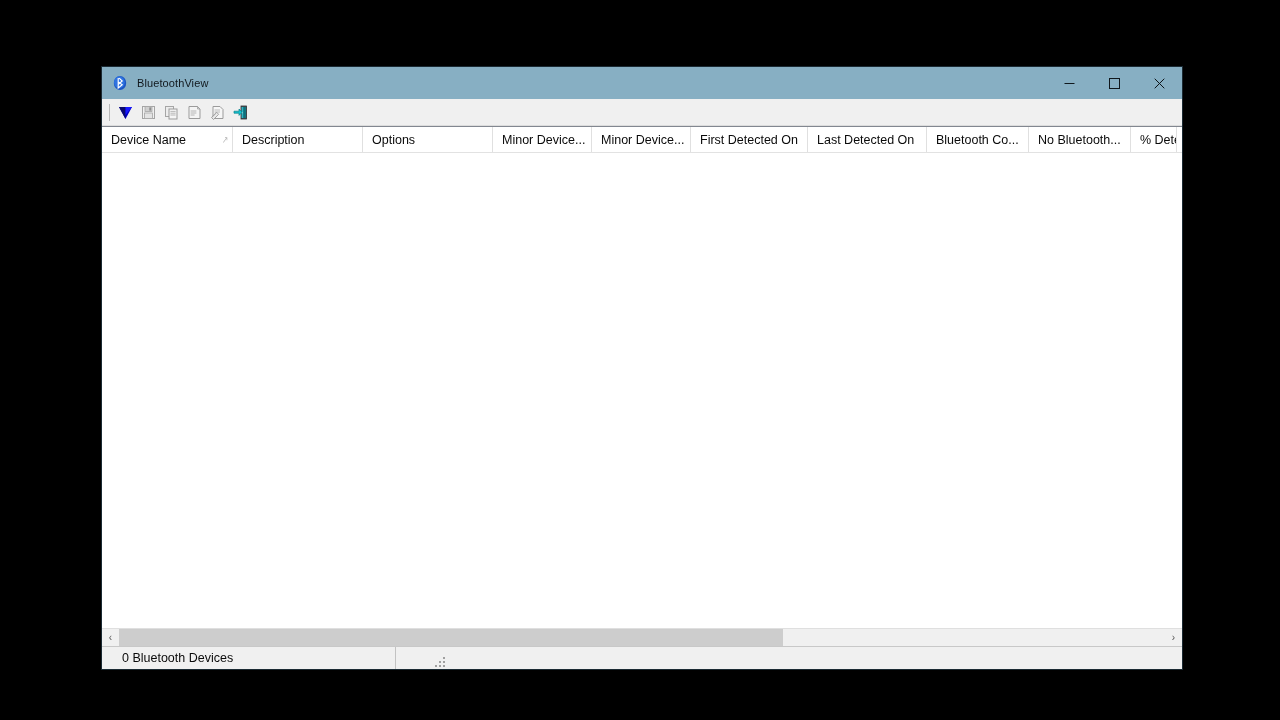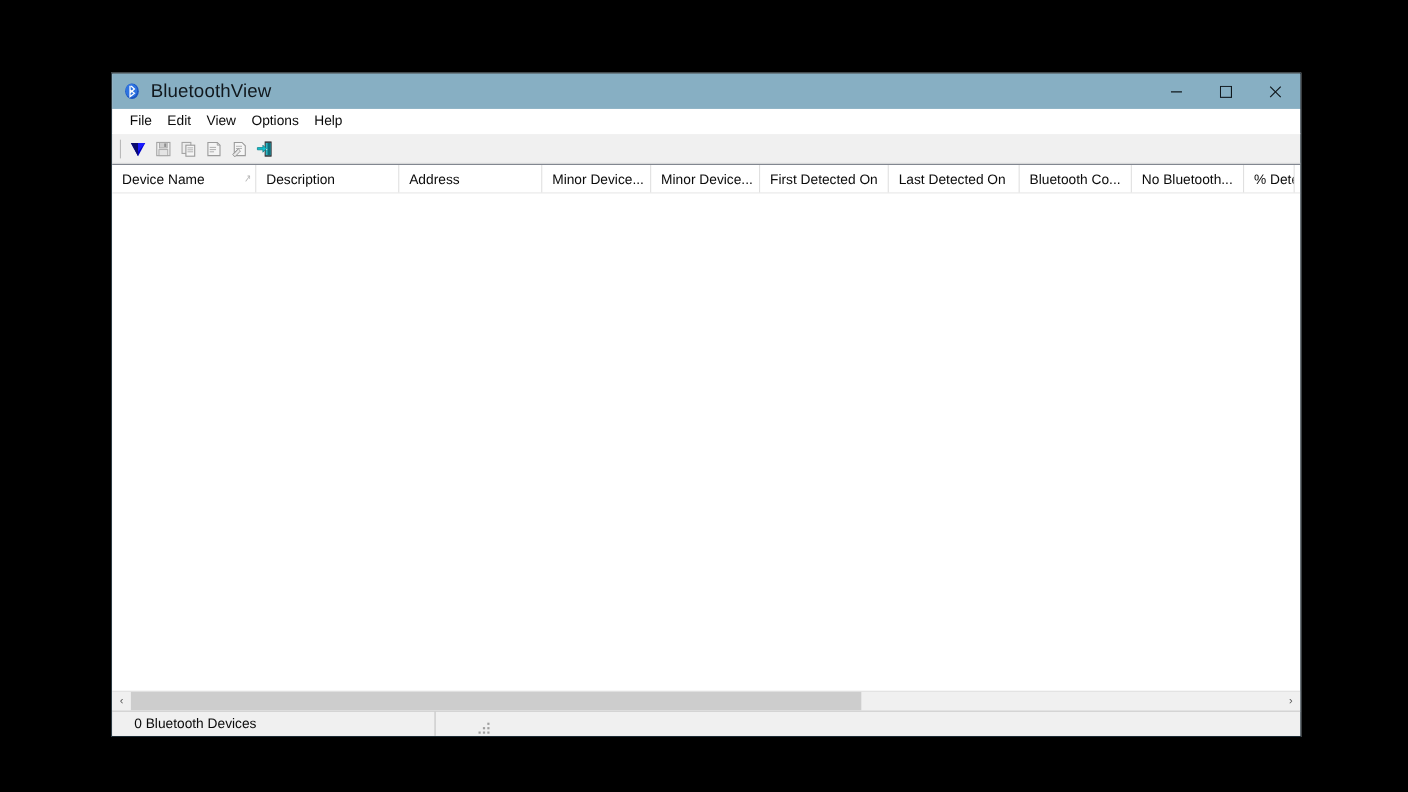--- a/index.html
+++ b/index.html
@@ -36,21 +36,21 @@
     position: relative;
   }
   #app-icon {
     width: 16px;
     height: 16px;
     margin-left: 10px;
     margin-right: 9px;
     flex: 0 0 auto;
   }
   #title-text {
-    font-size: 17px;
+    font-size: 11px;
     color: #11181d;
     letter-spacing: 0.1px;
     white-space: nowrap;
   }
   .win-btns {
     position: absolute;
     right: 0;
     top: 0;
     height: 32px;
     display: flex;
@@ -256,27 +256,20 @@
       </div>
       <div class="win-btn" id="btn-close">
         <svg width="11" height="11" viewBox="0 0 11 11">
           <line x1="0.7" y1="0.7" x2="10.3" y2="10.3" stroke="currentColor" stroke-width="1"></line>
           <line x1="10.3" y1="0.7" x2="0.7" y2="10.3" stroke="currentColor" stroke-width="1"></line>
         </svg>
       </div>
     </div>
   </div>
 
-  <div id="menu-bar">
-    <div class="menu-item">File</div>
-    <div class="menu-item">Edit</div>
-    <div class="menu-item">View</div>
-    <div class="menu-item">Options</div>
-    <div class="menu-item">Help</div>
-  </div>
 
   <div id="toolbar">
     <div class="tb-sep"></div>
 
     <div class="tb-btn enabled">
       <svg width="17" height="17" viewBox="0 0 17 17">
         <polygon points="2,3 15,3 8.5,15" fill="#0000c8"></polygon>
         <polygon points="2,3 8.5,3 8.5,15" fill="#0b0b6e"></polygon>
         <polygon points="8.5,3 15,3 8.5,11" fill="#1a1aff"></polygon>
       </svg>
@@ -336,21 +329,21 @@
 
     <div id="header-row">
       <div class="col-head" style="width:131px">
         <span>Device Name</span>
         <span class="sort-asc">↗</span>
       </div>
       <div class="col-head" style="width:130px">
         <span>Description</span>
       </div>
       <div class="col-head" style="width:130px">
-        <span>Address</span>
+        <span>Options</span>
       </div>
       <div class="col-head" style="width:99px">
         <span>Minor Device...</span>
       </div>
       <div class="col-head" style="width:99px">
         <span>Minor Device...</span>
       </div>
       <div class="col-head" style="width:117px">
         <span>First Detected On</span>
       </div>

